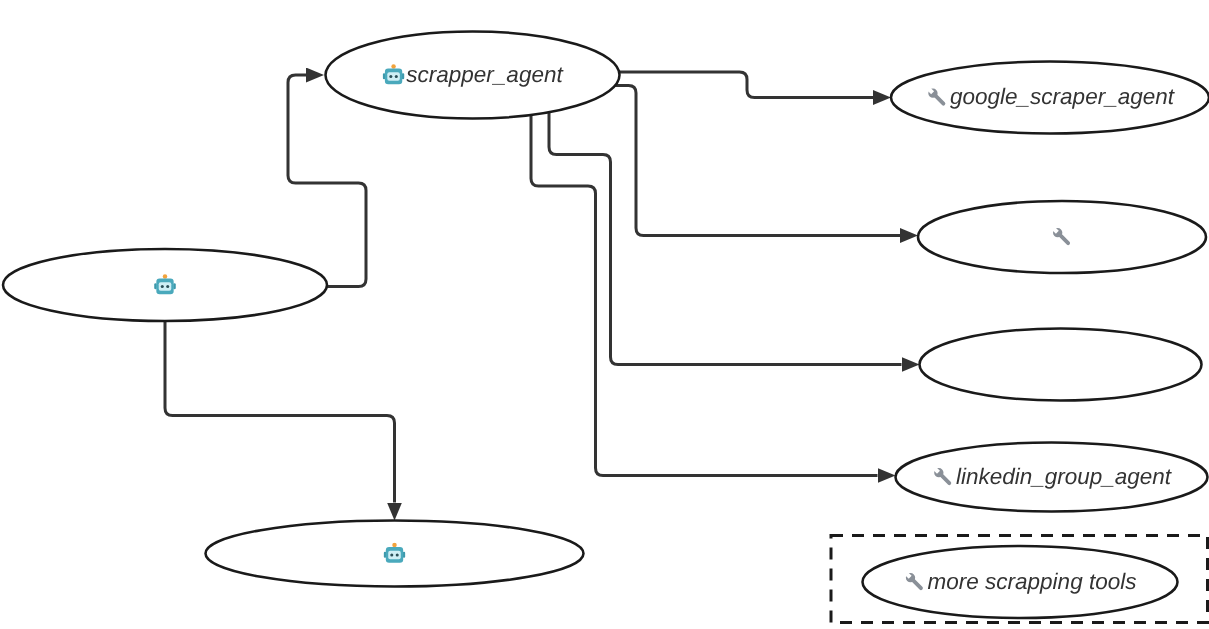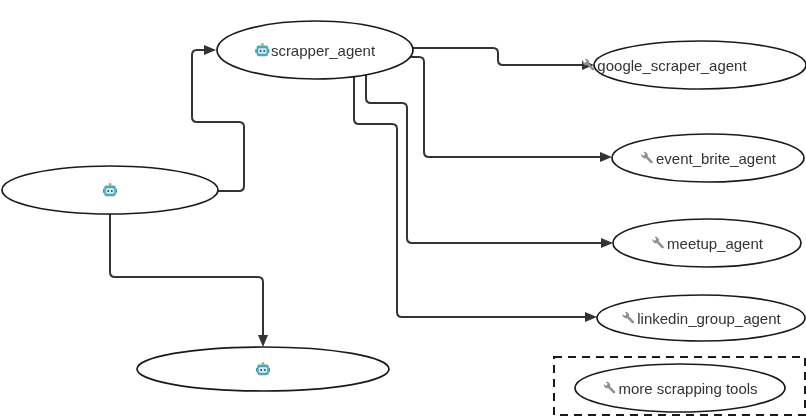--- a/index.html
+++ b/index.html
@@ -15,20 +15,21 @@
   .node-label {
     position: absolute;
     transform: translate(-50%, -50%);
     display: flex;
     align-items: center;
     gap: 1px;
     font-size: 15px;
     color: #333333;
     white-space: nowrap;
     line-height: 1;
+    font-style: italic;
   }
   .node-icon { width: 15px; height: 15px; flex: none; display: block; }
 </style>
 </head>
 <body>
 
 <div class="diagram">
 
   <svg class="canvas" width="806" height="419" viewBox="0 0 806 419">
     <defs>
@@ -90,40 +91,33 @@
       </svg>
     <span>scrapper_agent</span>
   </div>
 
   <div class="node-label" style="left:263px; top:369px">
     <svg class="node-icon">
         <use href="#icon-robot"></use>
       </svg>
   </div>
 
-  <div class="node-label" style="left:664px; top:65px">
+  <div class="node-label" style="left:700px; top:65px">
     <svg class="node-icon">
         <use href="#icon-wrench"></use>
       </svg>
     <span>google_scraper_agent</span>
   </div>
 
   <div class="node-label" style="left:708px; top:158px">
     <svg class="node-icon">
         <use href="#icon-wrench"></use>
       </svg>
-    <span>event_brite_agent</span>
   </div>
 
-  <div class="node-label" style="left:707px; top:243px">
-    <svg class="node-icon">
-        <use href="#icon-wrench"></use>
-      </svg>
-    <span>meetup_agent</span>
-  </div>
 
   <div class="node-label" style="left:680px; top:388px">
     <svg class="node-icon">
         <use href="#icon-wrench"></use>
       </svg>
     <span>more scrapping tools</span>
   </div>
 
   <div class="node-label" style="left:701px; top:318px">
     <svg class="node-icon">

